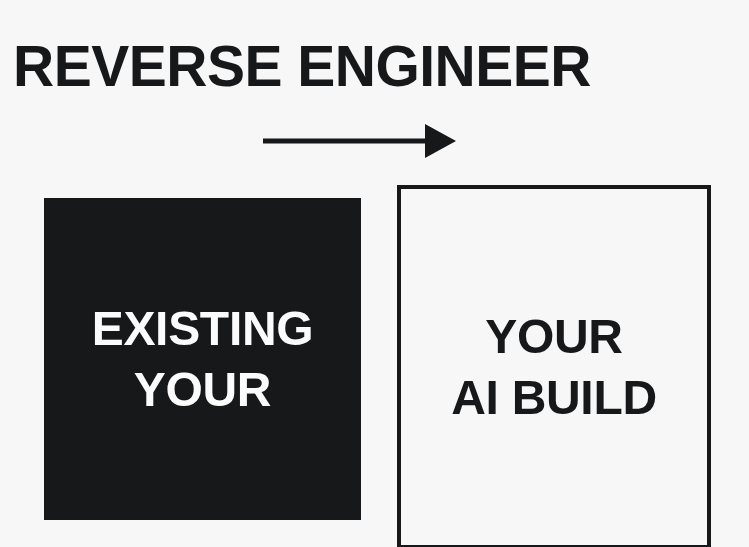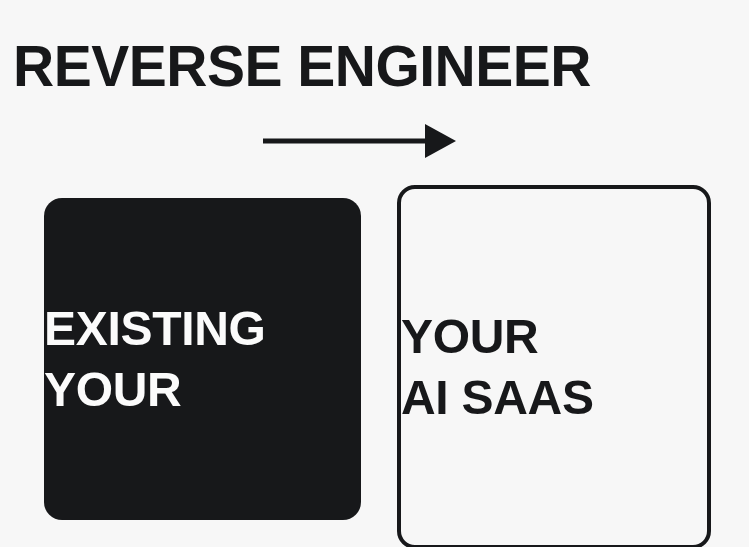--- a/index.html
+++ b/index.html
@@ -45,22 +45,22 @@
     height: 42px;
   }
   #arrow svg { display: block; }
 
   
   .panel {
     position: absolute;
     box-sizing: border-box;
     display: flex;
     flex-direction: column;
+    align-items: center;
     justify-content: center;
-    border-radius: 18px;
   }
   .panel-line {
     font-size: 48px;
     line-height: 61px;
     font-weight: 700;
     letter-spacing: -0.3px;
     white-space: nowrap;
   }
 
   #panel-existing {
@@ -97,16 +97,16 @@
     </svg>
   </div>
 
   <div class="panel" id="panel-existing">
     <div class="panel-line">EXISTING</div>
     <div class="panel-line">YOUR</div>
   </div>
 
   <div class="panel" id="panel-build">
     <div class="panel-line">YOUR</div>
-    <div class="panel-line">AI SAAS</div>
+    <div class="panel-line">AI BUILD</div>
   </div>
 
 </div>
 
 </body></html>

